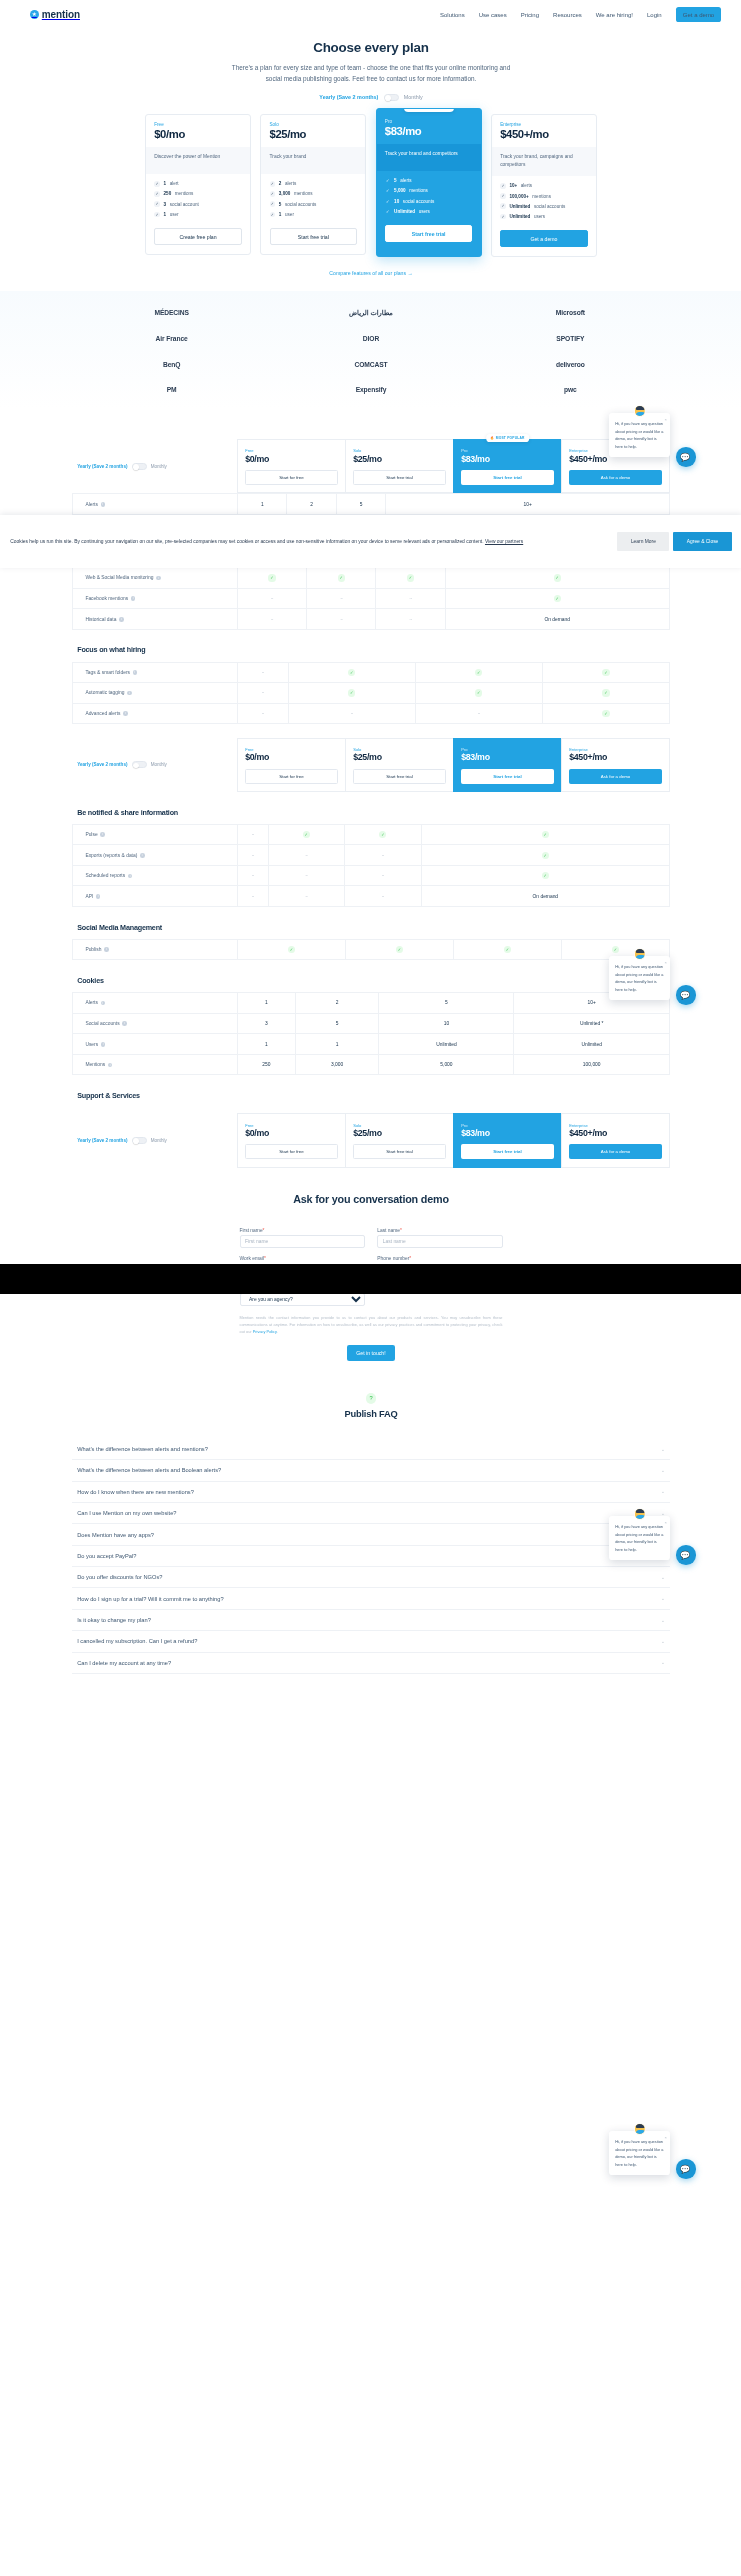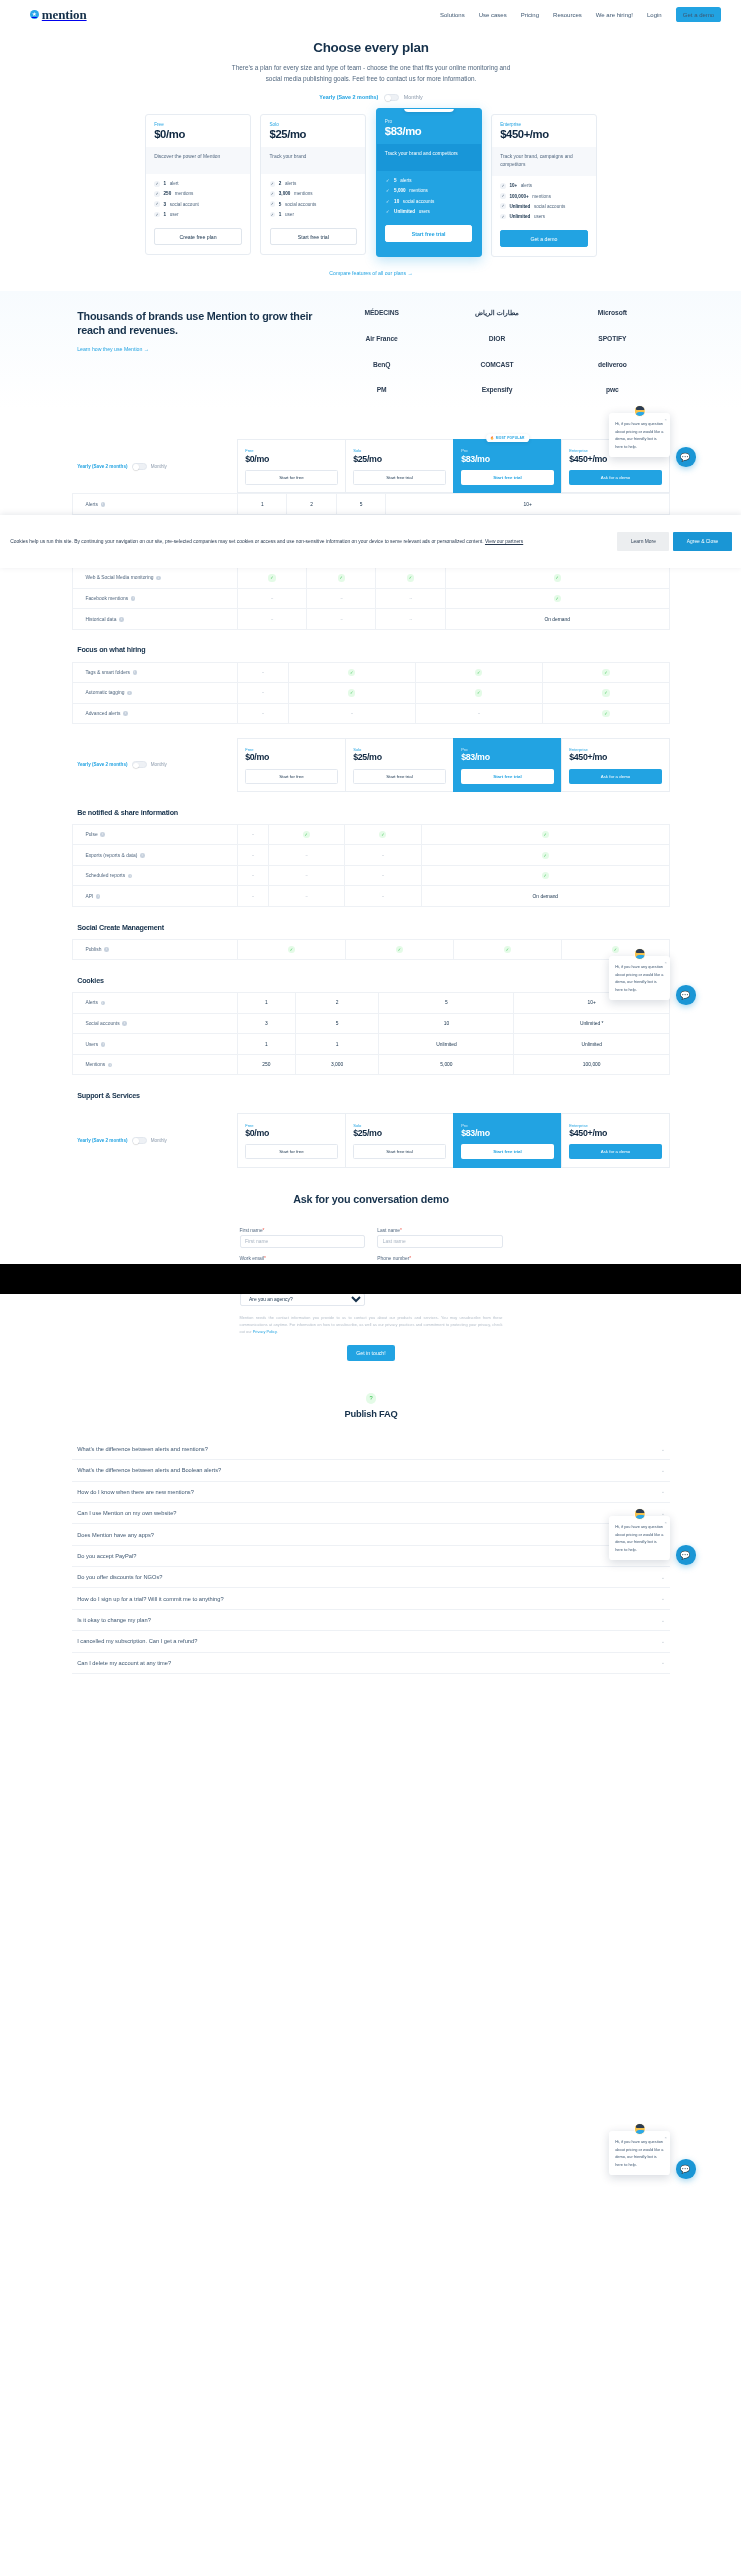--- a/index.html
+++ b/index.html
@@ -14,21 +14,21 @@
   header.site-header {
     height:29px; display:flex; align-items:center;
     padding:0 20.6px; background:#fff;
   }
   .logo { display:flex; align-items:center; gap:3.1px; margin-left:9.3px;}
   .logo-mark {
     width:8.8px; height:8.8px; border-radius:50%; background:#2aa8e8;
     display:flex; align-items:center; justify-content:center;
     color:#fff; font-size:5.7px; line-height:1;
   }
-  .logo-text { font-family:Liberation Serif, serif; font-weight:700; font-size:13px; color:#16314b; letter-spacing:-0.1px;}
+  .logo-text { font-family:Liberation Sans, sans-serif; font-weight:700; font-size:10px; color:#16314b; letter-spacing:-0.1px;}
   nav.main-nav { margin-left:auto; display:flex; align-items:center; gap:14px; }
   nav.main-nav a { font-size:6px; color:#3d5670; text-decoration:none; }
   .btn-demo {
     background:#22a3e2; color:#fff; font-size:6px;
     padding:4.1px 7.2px; border-radius:2.6px; text-decoration:none;
   }
 
   
   .hero { text-align:center; padding:11.3px 0 0; }
   .hero h1 { font-size:13.4px; font-weight:700; letter-spacing:-0.2px; color:#16314b; }
@@ -415,24 +415,20 @@
 
   </div>
 
   <div class="compare-link">
     <a href="#">Compare features of all our plans  →</a>
   </div>
 </section>
 
 <section class="trusted">
   <div class="wrap trusted-inner">
-    <div class="trusted-left">
-      <h2>Thousands of brands use Mention to grow their reach and revenues.</h2>
-      <a href="#">Learn how they use Mention  →</a>
-    </div>
     <div class="logo-grid">
       <div class="logo-cell">MÉDECINS</div>
       <div class="logo-cell">مطارات الرياض</div>
       <div class="logo-cell">Microsoft</div>
       <div class="logo-cell">Air France</div>
       <div class="logo-cell">DIOR</div>
       <div class="logo-cell">SPOTIFY</div>
       <div class="logo-cell">BenQ</div>
       <div class="logo-cell">COMCAST</div>
       <div class="logo-cell">deliveroo</div>
@@ -610,21 +606,21 @@
           </tr>
           <tr>
             <td class="rowlabel">API<span class="info-dot">i</span></td>
             <td><span class="dash">··</span></td>
             <td><span class="dash">··</span></td>
             <td><span class="dash">··</span></td>
             <td><span>On demand</span></td>
           </tr>
         </tbody>
       </table>
-      <h3 class="sec-title">Social Create Management</h3>
+      <h3 class="sec-title">Social Media Management</h3>
       <table class="cmp">
         <tbody>
           <tr>
             <td class="rowlabel">Publish<span class="info-dot">i</span></td>
             <td><span class="chk">✓</span></td>
             <td><span class="chk">✓</span></td>
             <td><span class="chk">✓</span></td>
             <td><span class="chk">✓</span></td>
           </tr>
         </tbody>

